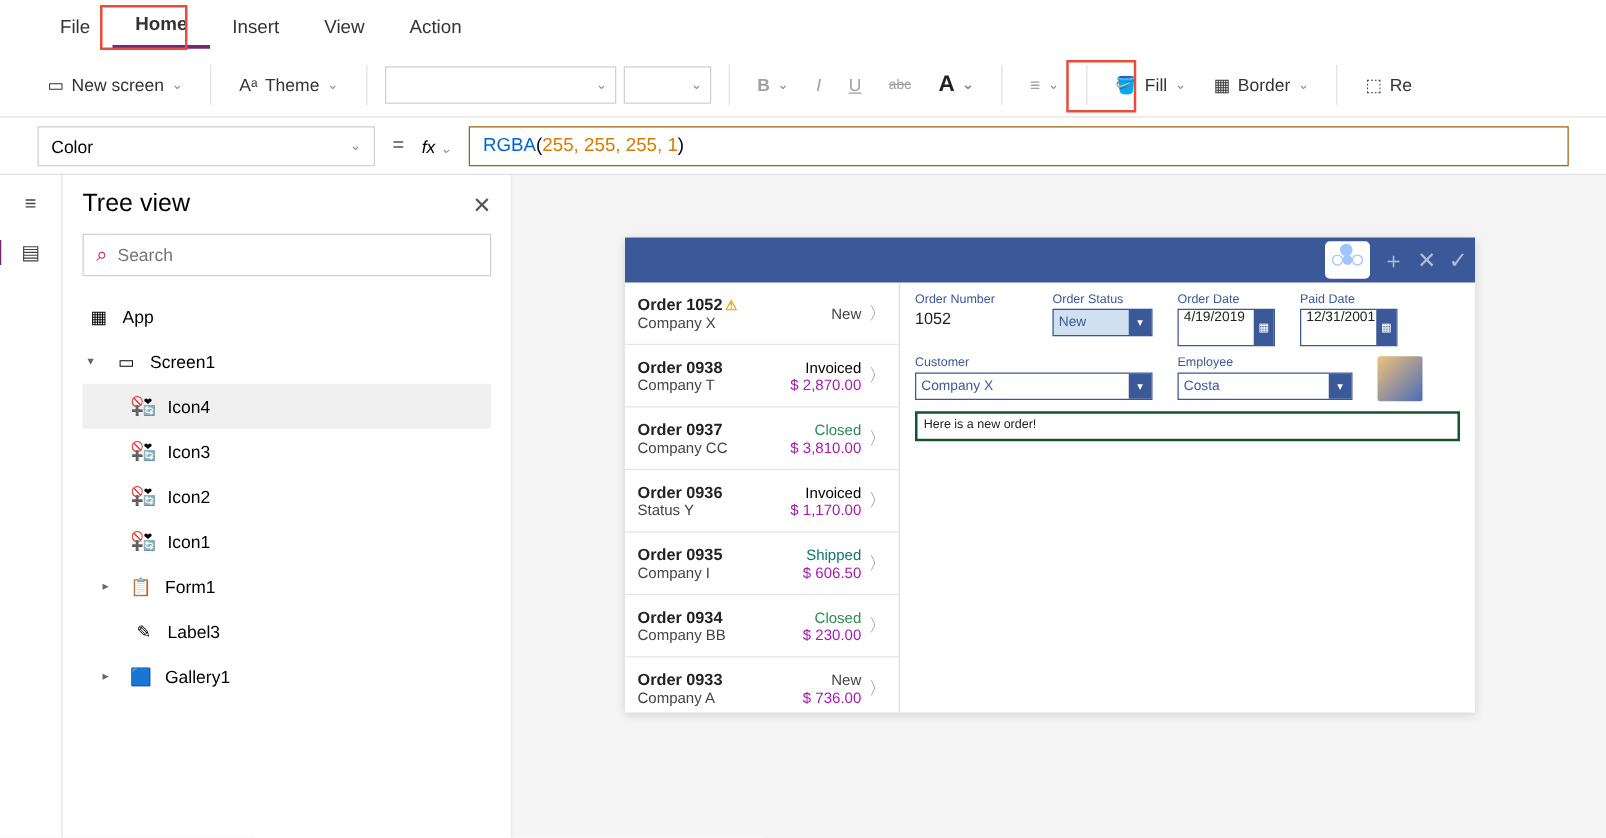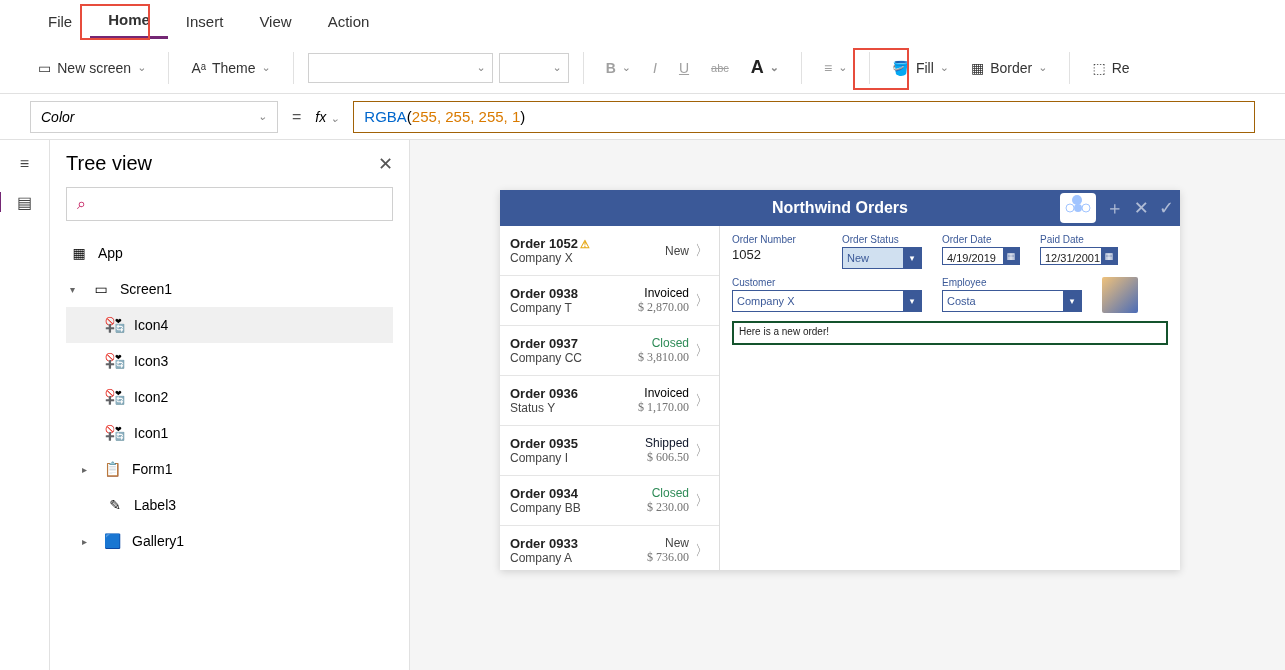--- a/index.html
+++ b/index.html
@@ -13,21 +13,21 @@
 
 .ribbon { display: flex; align-items: center; height: 52px; border-bottom: 1px solid #e1e1e1; padding-left: 30px; gap: 6px; color: #444; }
 .ribbon-btn { display: flex; align-items: center; gap: 6px; padding: 4px 8px; font-size: 14px; color: #333; cursor: pointer; }
 .ribbon-sep { width: 1px; height: 32px; background: #e1e1e1; margin: 0 8px; }
 .ribbon-dis { color: #a0a0a0; }
 .dropdown-empty { width: 185px; height: 30px; border: 1px solid #d0d0d0; display: flex; align-items: center; justify-content: flex-end; padding-right: 6px; }
 .dropdown-small { width: 70px; height: 30px; border: 1px solid #d0d0d0; display: flex; align-items: center; justify-content: flex-end; padding-right: 6px; }
 
 
 .formula-row { display: flex; align-items: center; height: 46px; padding: 6px 30px; gap: 14px; border-bottom: 1px solid #e1e1e1; }
-.prop-select { width: 248px; height: 32px; border: 1px solid #d0d0d0; display: flex; align-items: center; justify-content: space-between; padding: 0 10px; font-size: 14px; font-style: italic; }
+.prop-select { width: 270px; height: 32px; border: 1px solid #d0d0d0; display: flex; align-items: center; justify-content: space-between; padding: 0 10px; font-size: 14px; }
 .fx-label { font-size: 14px; font-style: italic; }
 .formula-input { flex: 1; height: 32px; border: 1px solid #a16207; padding: 0 10px; font-size: 15px; font-family: Consolas, monospace; display: flex; align-items: center; }
 .fn { color: #0066cc; }
 .num { color: #d97a00; }
 
 
 .main { display: flex; height: calc(670px - 42px - 52px - 46px); }
 .leftrail { width: 50px; border-right: 1px solid #e1e1e1; display: flex; flex-direction: column; align-items: center; padding-top: 14px; gap: 18px; }
 .rail-icon { width: 20px; height: 20px; display: flex; align-items: center; justify-content: center; color: #444; }
 .rail-icon.active { border-left: 3px solid #742774; padding-left: 0; width: 50px; margin-left: -3px; }
@@ -56,36 +56,36 @@
 .hug-icon::before { content: ""; position: absolute; width: 10px; height: 10px; background: #a0c4ff; border-radius: 50%; top: 2px; left: 12px; }
 
 .app-body { flex: 1; display: flex; overflow: hidden; }
 .order-list { width: 220px; border-right: 1px solid #ddd; overflow: hidden; }
 .order-item { height: 50px; border-bottom: 1px solid #e5e5e5; display: flex; align-items: center; padding: 22px 10px; position: relative; }
 .order-left { flex: 1; }
 .order-num { font-size: 13px; font-weight: 700; color: #222; }
 .order-co { font-size: 12px; color: #444; }
 .order-right { text-align: right; margin-right: 6px; }
 .order-status { font-size: 12px; }
-.order-price { font-size: 12px; color: #737373; font-family: Liberation Serif, serif; }
+.order-price { font-size: 12px; color: #a21caf; }
 .order-arrow { color: #888; font-size: 14px; }
 .s-new { color: #444; }
 .s-inv { color: #000000; }
 .s-closed { color: #2e8b57; }
-.s-ship { color: #0f172a; }
+.s-ship { color: #0f766e; }
 
 .detail { flex: 1; padding: 8px 12px; font-size: 11px; color: #3b5998; }
 .drow { display: flex; gap: 20px; margin-bottom: 8px; }
 .dfld { display: flex; flex-direction: column; gap: 2px; }
 .dfld label { font-size: 10px; color: #3b5998; }
 .dval { font-size: 13px; color: #222; }
 .dsel { border: 1px solid #3b5998; height: 22px; display: flex; align-items: center; padding: 0 4px; font-size: 11px; position: relative; background: #fff; }
 .dsel-btn { position: absolute; right: 0; top: 0; bottom: 0; width: 18px; background: #3b5998; color: #fff; display: flex; align-items: center; justify-content: center; font-size: 9px; }
 .dsel.hl { background: #d0e0f0; }
-.date-box { border: 1px solid #3b5998; height: 18px; display: flex; align-items: flex-end; padding: 0 4px; font-size: 11px; position: relative; width: 78px; background: #fff; color: #222; }
+.date-box { border: 1px solid #3b5998; height: 30px; display: flex; align-items: flex-start; padding: 0 4px; font-size: 11px; position: relative; width: 78px; background: #fff; color: #222; }
 .cal-btn { position: absolute; right: 0; top: 0; bottom: 0; width: 16px; background: #3b5998; color: #fff; display: flex; align-items: center; justify-content: center; font-size: 9px; }
 .notes-box { border: 2px solid #14532d; height: 24px; padding: 3px 5px; font-size: 10px; color: #222; width: 100%; }
 .avatar { width: 36px; height: 36px; background: linear-gradient(135deg,#f0c27b,#4b6cb7); border-radius: 2px; }
 
 
 .redbox { position: absolute; border: 2px solid #e74c3c; pointer-events: none; }
 
 .chevdown { font-size: 11px; color: #888; }
 .icon-glyph { font-style: normal; }
 .multi-icon { display: inline-flex; flex-direction: column; font-size: 8px; line-height: 7px; }
@@ -187,20 +187,21 @@
     <div class="rail-icon active">▤</div>
   </div>
 
   <div class="treepanel">
     <div class="tree-header">
       <div class="tree-title">Tree view</div>
       <div style="font-size:18px;color:#555;cursor:pointer">✕</div>
     </div>
     <div class="search-box">
       <span style="color:#c2185b">⌕</span>
+      <input placeholder="Search" style="">
     </div>
     <div class="tree">
       <div class="tree-row l1">
           <span class="tree-icon">▦</span>
           <span>App</span>
         </div>
       <div class="tree-row l1">
           <span class="chev">▾</span>
           <span class="tree-icon">▭</span>
           <span>Screen1</span>
@@ -254,21 +255,20 @@
           <span class="chev">▸</span>
           <span class="tree-icon">🟦</span>
           <span>Gallery1</span>
         </div>
     </div>
   </div>
 
   <div class="canvas">
     <div class="app-frame">
       <div class="app-header">
-        <div class="app-title">Northwind Orders</div>
         <div class="hdr-icons">
           <div class="hug-icon">
             <svg width="28" height="20" viewBox="0 0 28 20">
                 <circle cx="14" cy="10" r="4" fill="#a0c4ff"></circle>
                 <circle cx="6" cy="10" r="4" fill="#fff" stroke="#a0c4ff"></circle>
                 <circle cx="22" cy="10" r="4" fill="#fff" stroke="#a0c4ff"></circle>
                 <circle cx="14" cy="3" r="3" fill="#fff" stroke="#a0c4ff"></circle>
               </svg>
           </div>
           <span>＋</span>

